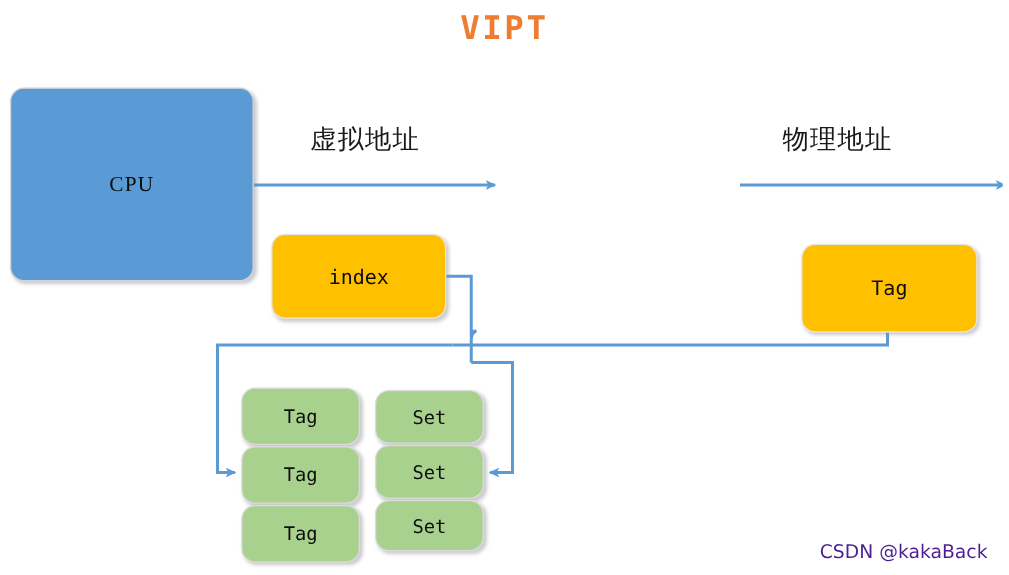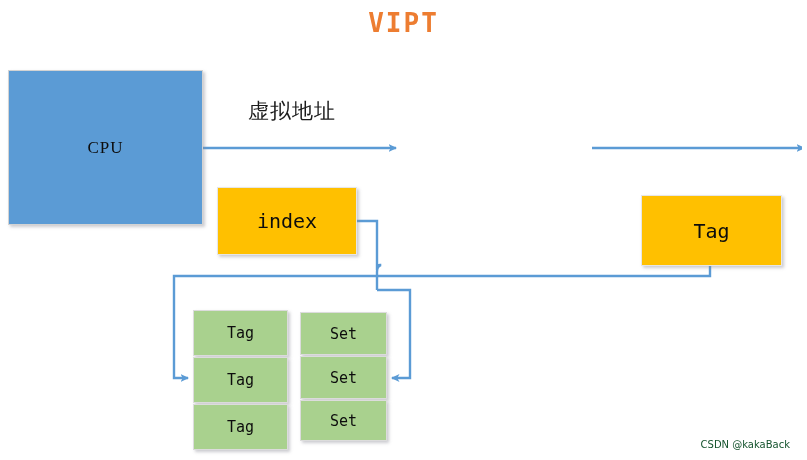--- a/index.html
+++ b/index.html
@@ -32,35 +32,36 @@
   }
 
   
   .box {
     position: absolute;
     box-sizing: border-box;
     display: flex;
     align-items: center;
     justify-content: center;
     box-shadow: 2px 2px 3px rgba(140,140,150,0.45);
+    border-radius: 11px;
   }
   .box-blue {
     background: #5B9BD5;
     border: 1px solid #d3d3d3;
     color: #0d0d0d;
     font-family: "Liberation Serif", "DejaVu Serif", serif;
     font-size: 17px;
     letter-spacing: 1px;
   }
   .box-orange {
     background: #FFC000;
     border: 1px solid #e6e6e6;
     color: #0d0d0d;
     font-family: "DejaVu Sans Mono", "Liberation Mono", monospace;
-    font-size: 20px;
+    font-size: 16px;
   }
   .box-green {
     background: #A9D18E;
     border: 1px solid #dcdcdc;
     color: #0d0d0d;
     font-family: "DejaVu Sans Mono", "Liberation Mono", monospace;
     font-size: 15px;
   }
 
   
@@ -83,22 +84,22 @@
     height: 460px;
     pointer-events: none;
   }
 
   
   .watermark {
     position: absolute;
     right: 12px;
     bottom: 10px;
     font-family: "DejaVu Sans", "Liberation Sans", sans-serif;
-    font-size: 10px;
-    color: #14532d;
+    font-size: 15px;
+    color: #4c1d95;
     white-space: nowrap;
   }
 </style>
 </head>
 <body>
 
 <div id="stage">
 
   <div class="title">VIPT</div>
 
@@ -124,20 +125,21 @@
 
     <path d="M362,276 L174,276 L174,378 L188,378" fill="none" stroke="#5B9BD5" stroke-width="2.4" marker-end="url(#arrowR)"></path>
   </svg>
 
   <div class="box box-blue" style="left:8px; top:70px; width:195px; height:155px;">
     <span>CPU</span>
   </div>
 
 
   <div class="flow-label" style="left:248px; top:97px;">虚拟地址</div>
+  <div class="flow-label" style="left:626px; top:97px;">物理地址</div>
 
   <div class="box box-orange" style="left:217px; top:187px; width:140px; height:68px;">
     <span>index</span>
   </div>
 
   <div class="box box-orange" style="left:641px; top:195px; width:141px; height:71px;">
     <span>Tag</span>
   </div>
 
   <div class="box box-green" style="left:193px; top:310px; width:95px; height:46px;">

